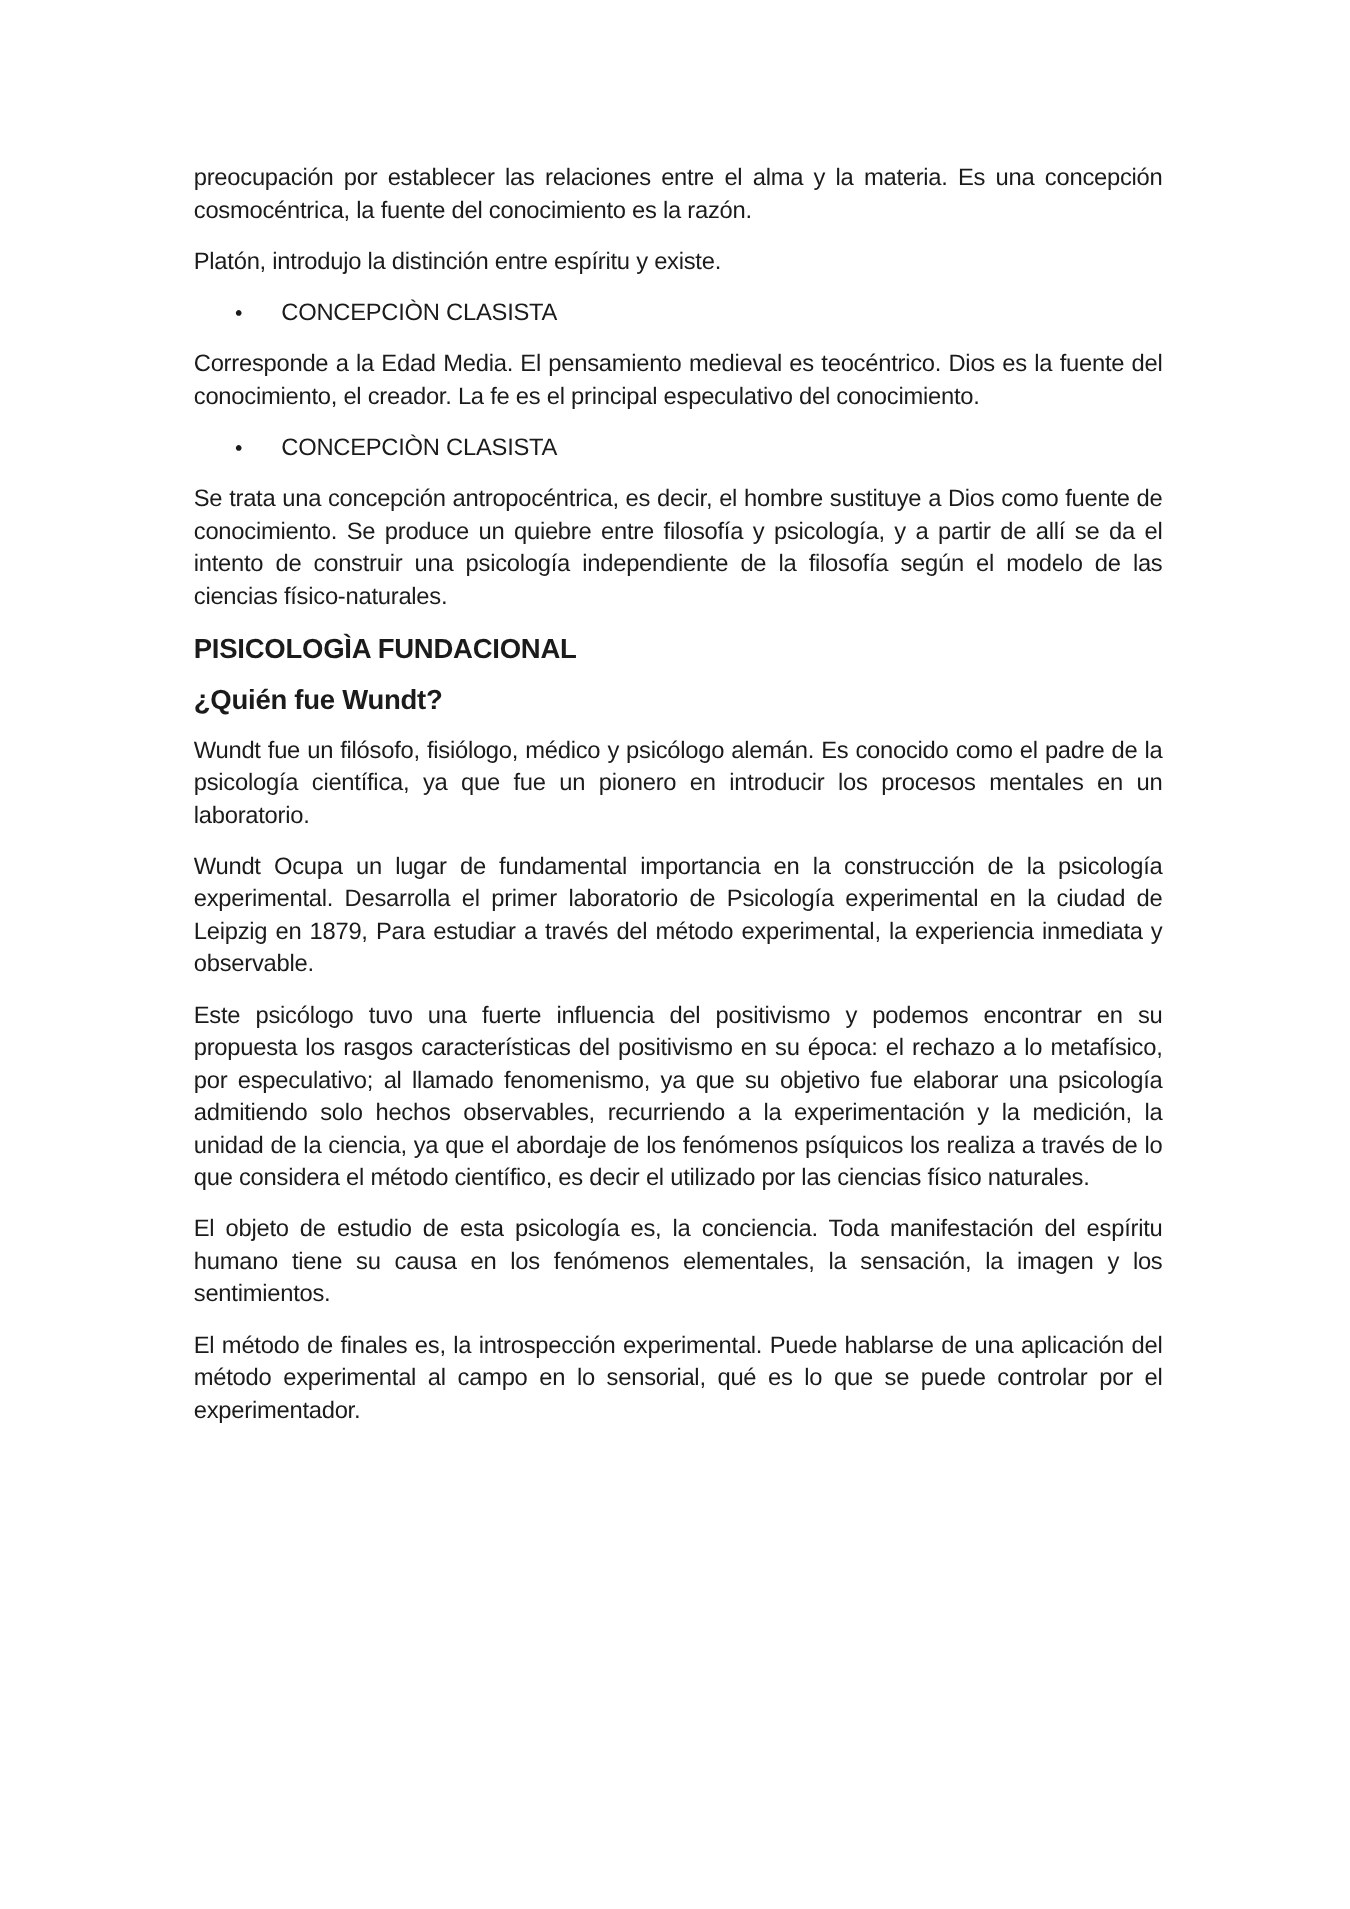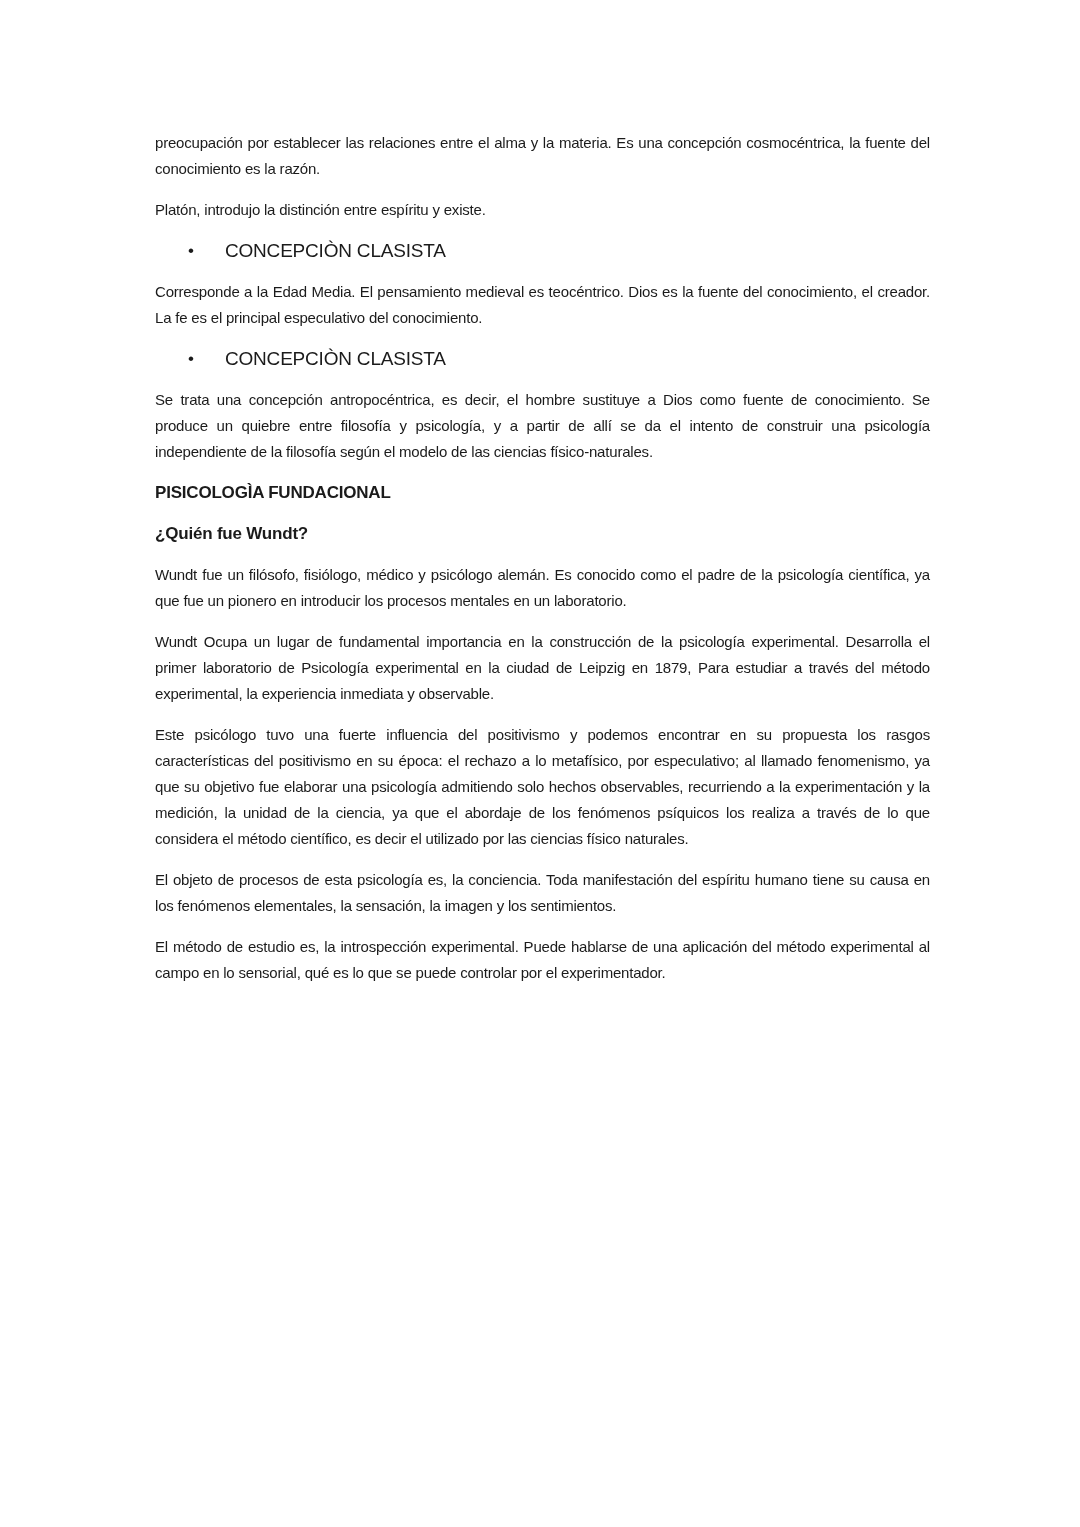--- a/index.html
+++ b/index.html
@@ -19,30 +19,30 @@
     color: #1b1b1b;
     overflow: hidden;
   }
   .content {
     width: 100%;
   }
   .block {
     margin: 0 0 15px 0;
   }
   .para {
-    font-size: 15px;
+    font-size: 19px;
     line-height: 26px;
     letter-spacing: -0.2px;
     text-align: justify;
   }
   .para .lead {
     font-weight: normal;
   }
   .heading {
-    font-size: 17px;
+    font-size: 22px;
     line-height: 26px;
     letter-spacing: -0.2px;
     font-weight: bold;
     text-align: left;
   }
   .bullet-item {
     display: flex;
     align-items: flex-start;
     padding-left: 33px;
     font-size: 19px;
@@ -74,16 +74,16 @@
       <div class="block bullet-item">
         <span class="bullet-glyph">•</span>
         <span class="bullet-text">CONCEPCIÒN CLASISTA</span>
       </div>
       <p class="block para"><span>Se trata una concepción antropocéntrica, es decir, el hombre sustituye a Dios como fuente de conocimiento. Se produce un quiebre entre filosofía y psicología, y a partir de allí se da el intento de construir una psicología independiente de la filosofía según el modelo de las ciencias físico-naturales.</span></p>
       <p class="block heading"><span>PISICOLOGÌA FUNDACIONAL</span></p>
       <p class="block heading"><span>¿Quién fue Wundt?</span></p>
       <p class="block para"><span>Wundt fue un filósofo, fisiólogo, médico y psicólogo alemán. Es conocido como el padre de la psicología científica, ya que fue un pionero en introducir los procesos mentales en un laboratorio.</span></p>
       <p class="block para"><span>Wundt Ocupa un lugar de fundamental importancia en la construcción de la psicología experimental. Desarrolla el primer laboratorio de Psicología experimental en la ciudad de Leipzig en 1879, Para estudiar a través del método experimental, la experiencia inmediata y observable.</span></p>
       <p class="block para"><span>Este psicólogo tuvo una fuerte influencia del positivismo y podemos encontrar en su propuesta los rasgos características del positivismo en su época: el rechazo a lo metafísico, por especulativo; al llamado fenomenismo, ya que su objetivo fue elaborar una psicología admitiendo solo hechos observables, recurriendo a la experimentación y la medición, la unidad de la ciencia, ya que el abordaje de los fenómenos psíquicos los realiza a través de lo que considera el método científico, es decir el utilizado por las ciencias físico naturales.</span></p>
-      <p class="block para"><span class="lead">El objeto de procesos</span><span> de esta psicología es, la conciencia. Toda manifestación del espíritu humano tiene su causa en los fenómenos elementales, la sensación, la imagen y los sentimientos.</span></p>
-      <p class="block para"><span class="lead">El método de estudio</span><span> es, la introspección experimental. Puede hablarse de una aplicación del método experimental al campo en lo sensorial, qué es lo que se puede controlar por el experimentador.</span></p>
+      <p class="block para"><span class="lead">El objeto de estudio</span><span> de esta psicología es, la conciencia. Toda manifestación del espíritu humano tiene su causa en los fenómenos elementales, la sensación, la imagen y los sentimientos.</span></p>
+      <p class="block para"><span class="lead">El método de finales</span><span> es, la introspección experimental. Puede hablarse de una aplicación del método experimental al campo en lo sensorial, qué es lo que se puede controlar por el experimentador.</span></p>
     </section>
 </main>
 
 </body></html>

